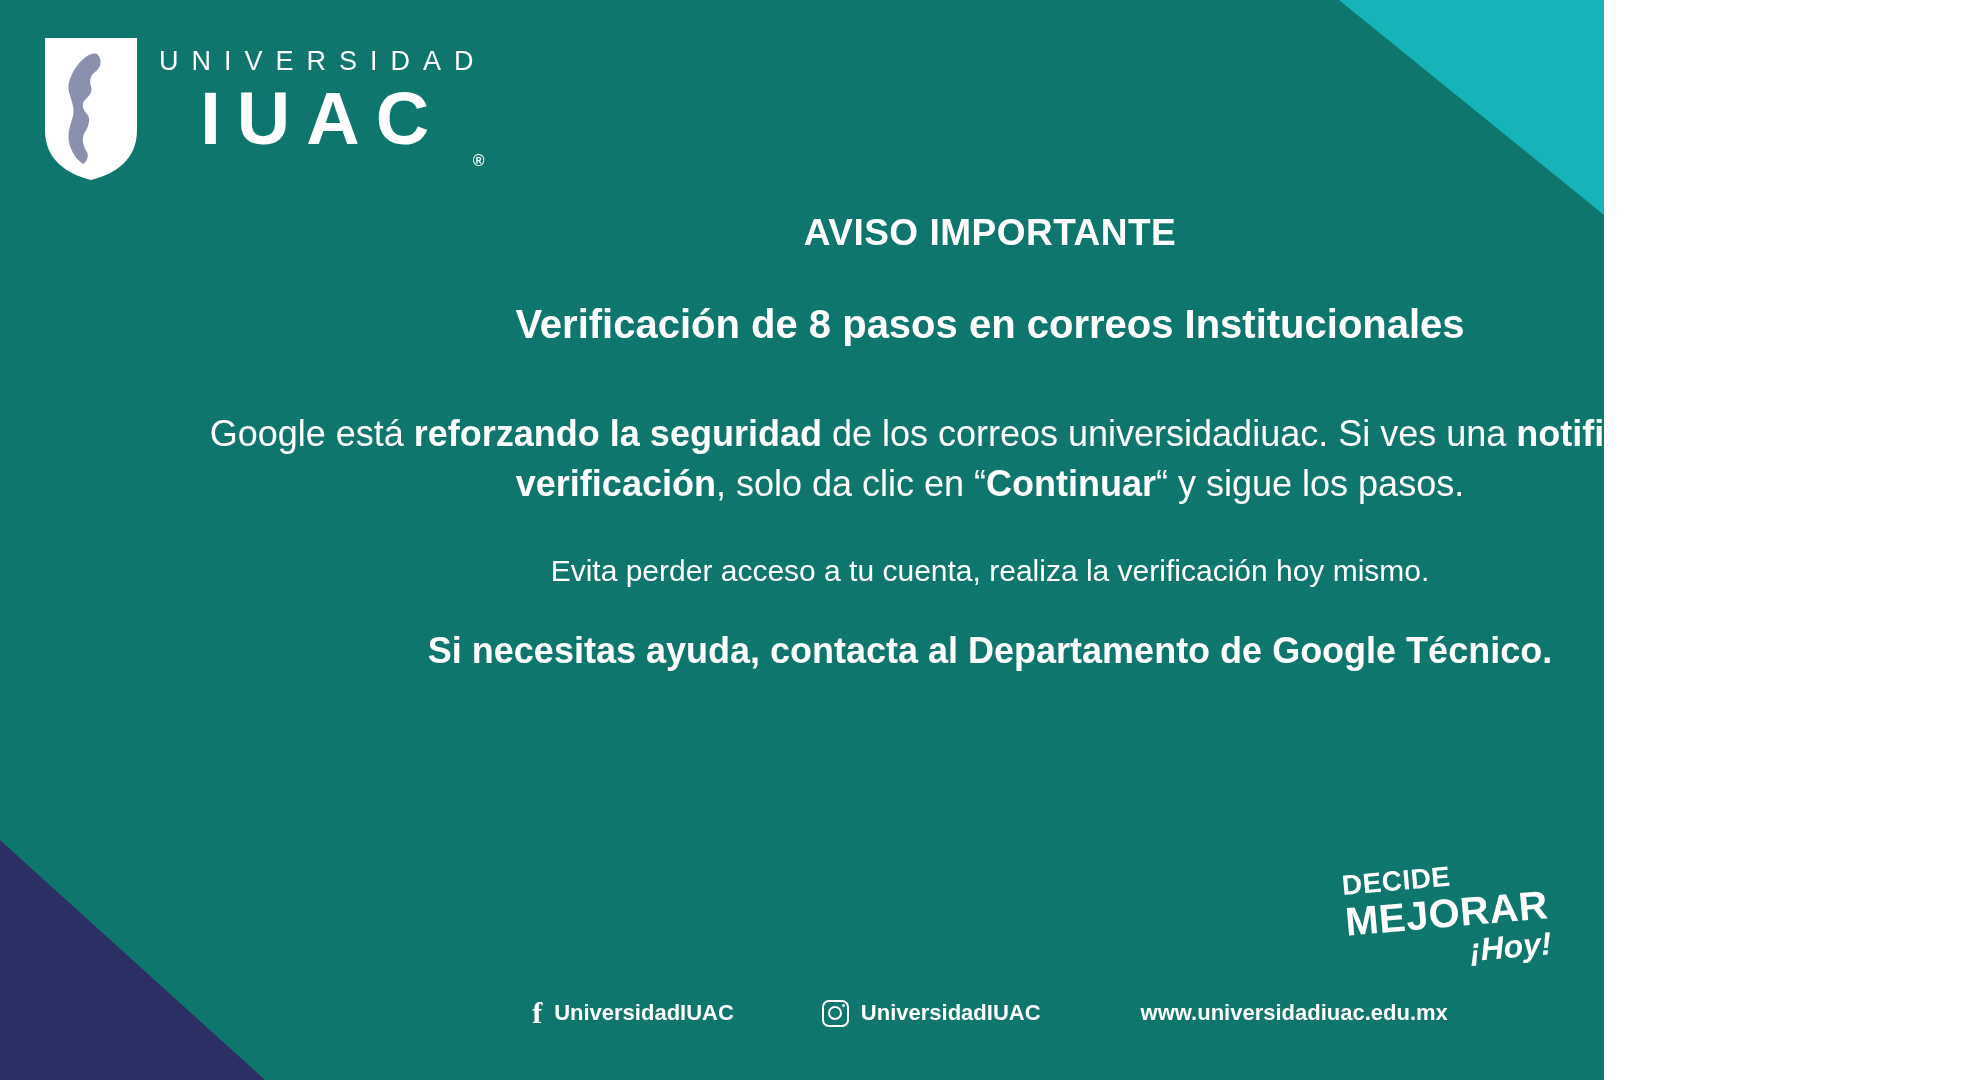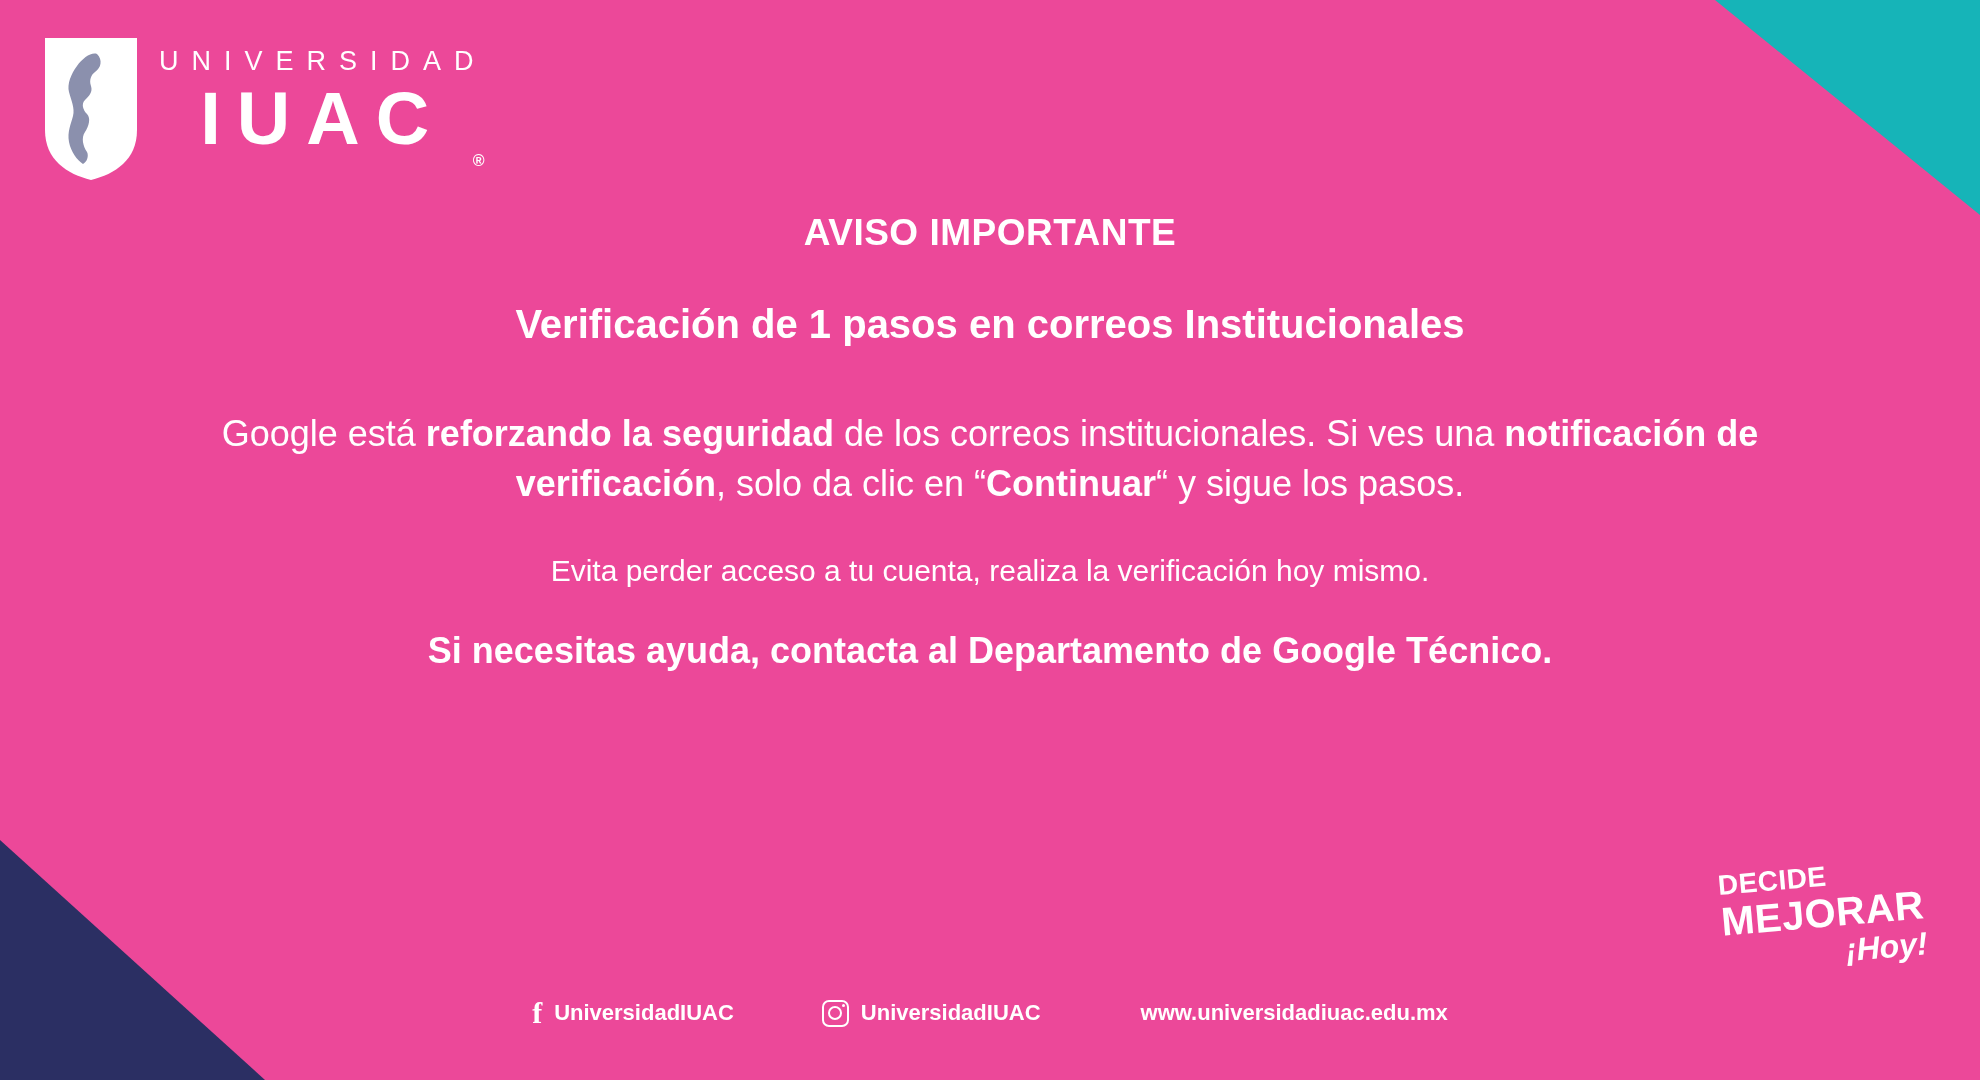--- a/index.html
+++ b/index.html
@@ -9,23 +9,23 @@
   }
   body {
     width: 1980px;
     height: 1080px;
     overflow: hidden;
     font-family: "Liberation Sans", sans-serif;
   }
 
   #poster {
     position: relative;
-    width: 1980px;
+    width: 1604px;
     height: 1080px;
-    background: #ec4899;
+    background: #0f766e;
     overflow: hidden;
   }
 
   
   .teal-corner {
     position: absolute;
     top: 0;
     right: 0;
     width: 0;
     height: 0;
@@ -227,24 +227,24 @@
     </div>
     <div class="logo-text">
       <div class="logo-word">UNIVERSIDAD</div>
       <div class="logo-acr">IUAC</div>
       <div class="logo-reg">®</div>
     </div>
   </div>
 
   <div class="content">
     <div class="heading">AVISO IMPORTANTE</div>
-    <div class="subheading">Verificación de 1 pasos en correos Institucionales</div>
+    <div class="subheading">Verificación de 8 pasos en correos Institucionales</div>
 
     <div class="para">
-      <span>Google está </span><b>reforzando la seguridad</b><span> de los correos institucionales. Si ves una </span><b>notificación de verificación</b><span>, solo da clic en “</span><b>Continuar</b><span>“ y sigue los pasos.</span>
+      <span>Google está </span><b>reforzando la seguridad</b><span> de los correos universidadiuac. Si ves una </span><b>notificación de verificación</b><span>, solo da clic en “</span><b>Continuar</b><span>“ y sigue los pasos.</span>
     </div>
 
     <div class="para-single">Evita perder acceso a tu cuenta, realiza la verificación hoy mismo.</div>
     <div class="para-bold">Si necesitas ayuda, contacta al Departamento de Google Técnico.</div>
   </div>
 
   <div class="badge">
     <div class="badge-1">DECIDE</div>
     <div class="badge-2">MEJORAR</div>
     <div class="badge-3">¡Hoy!</div>

